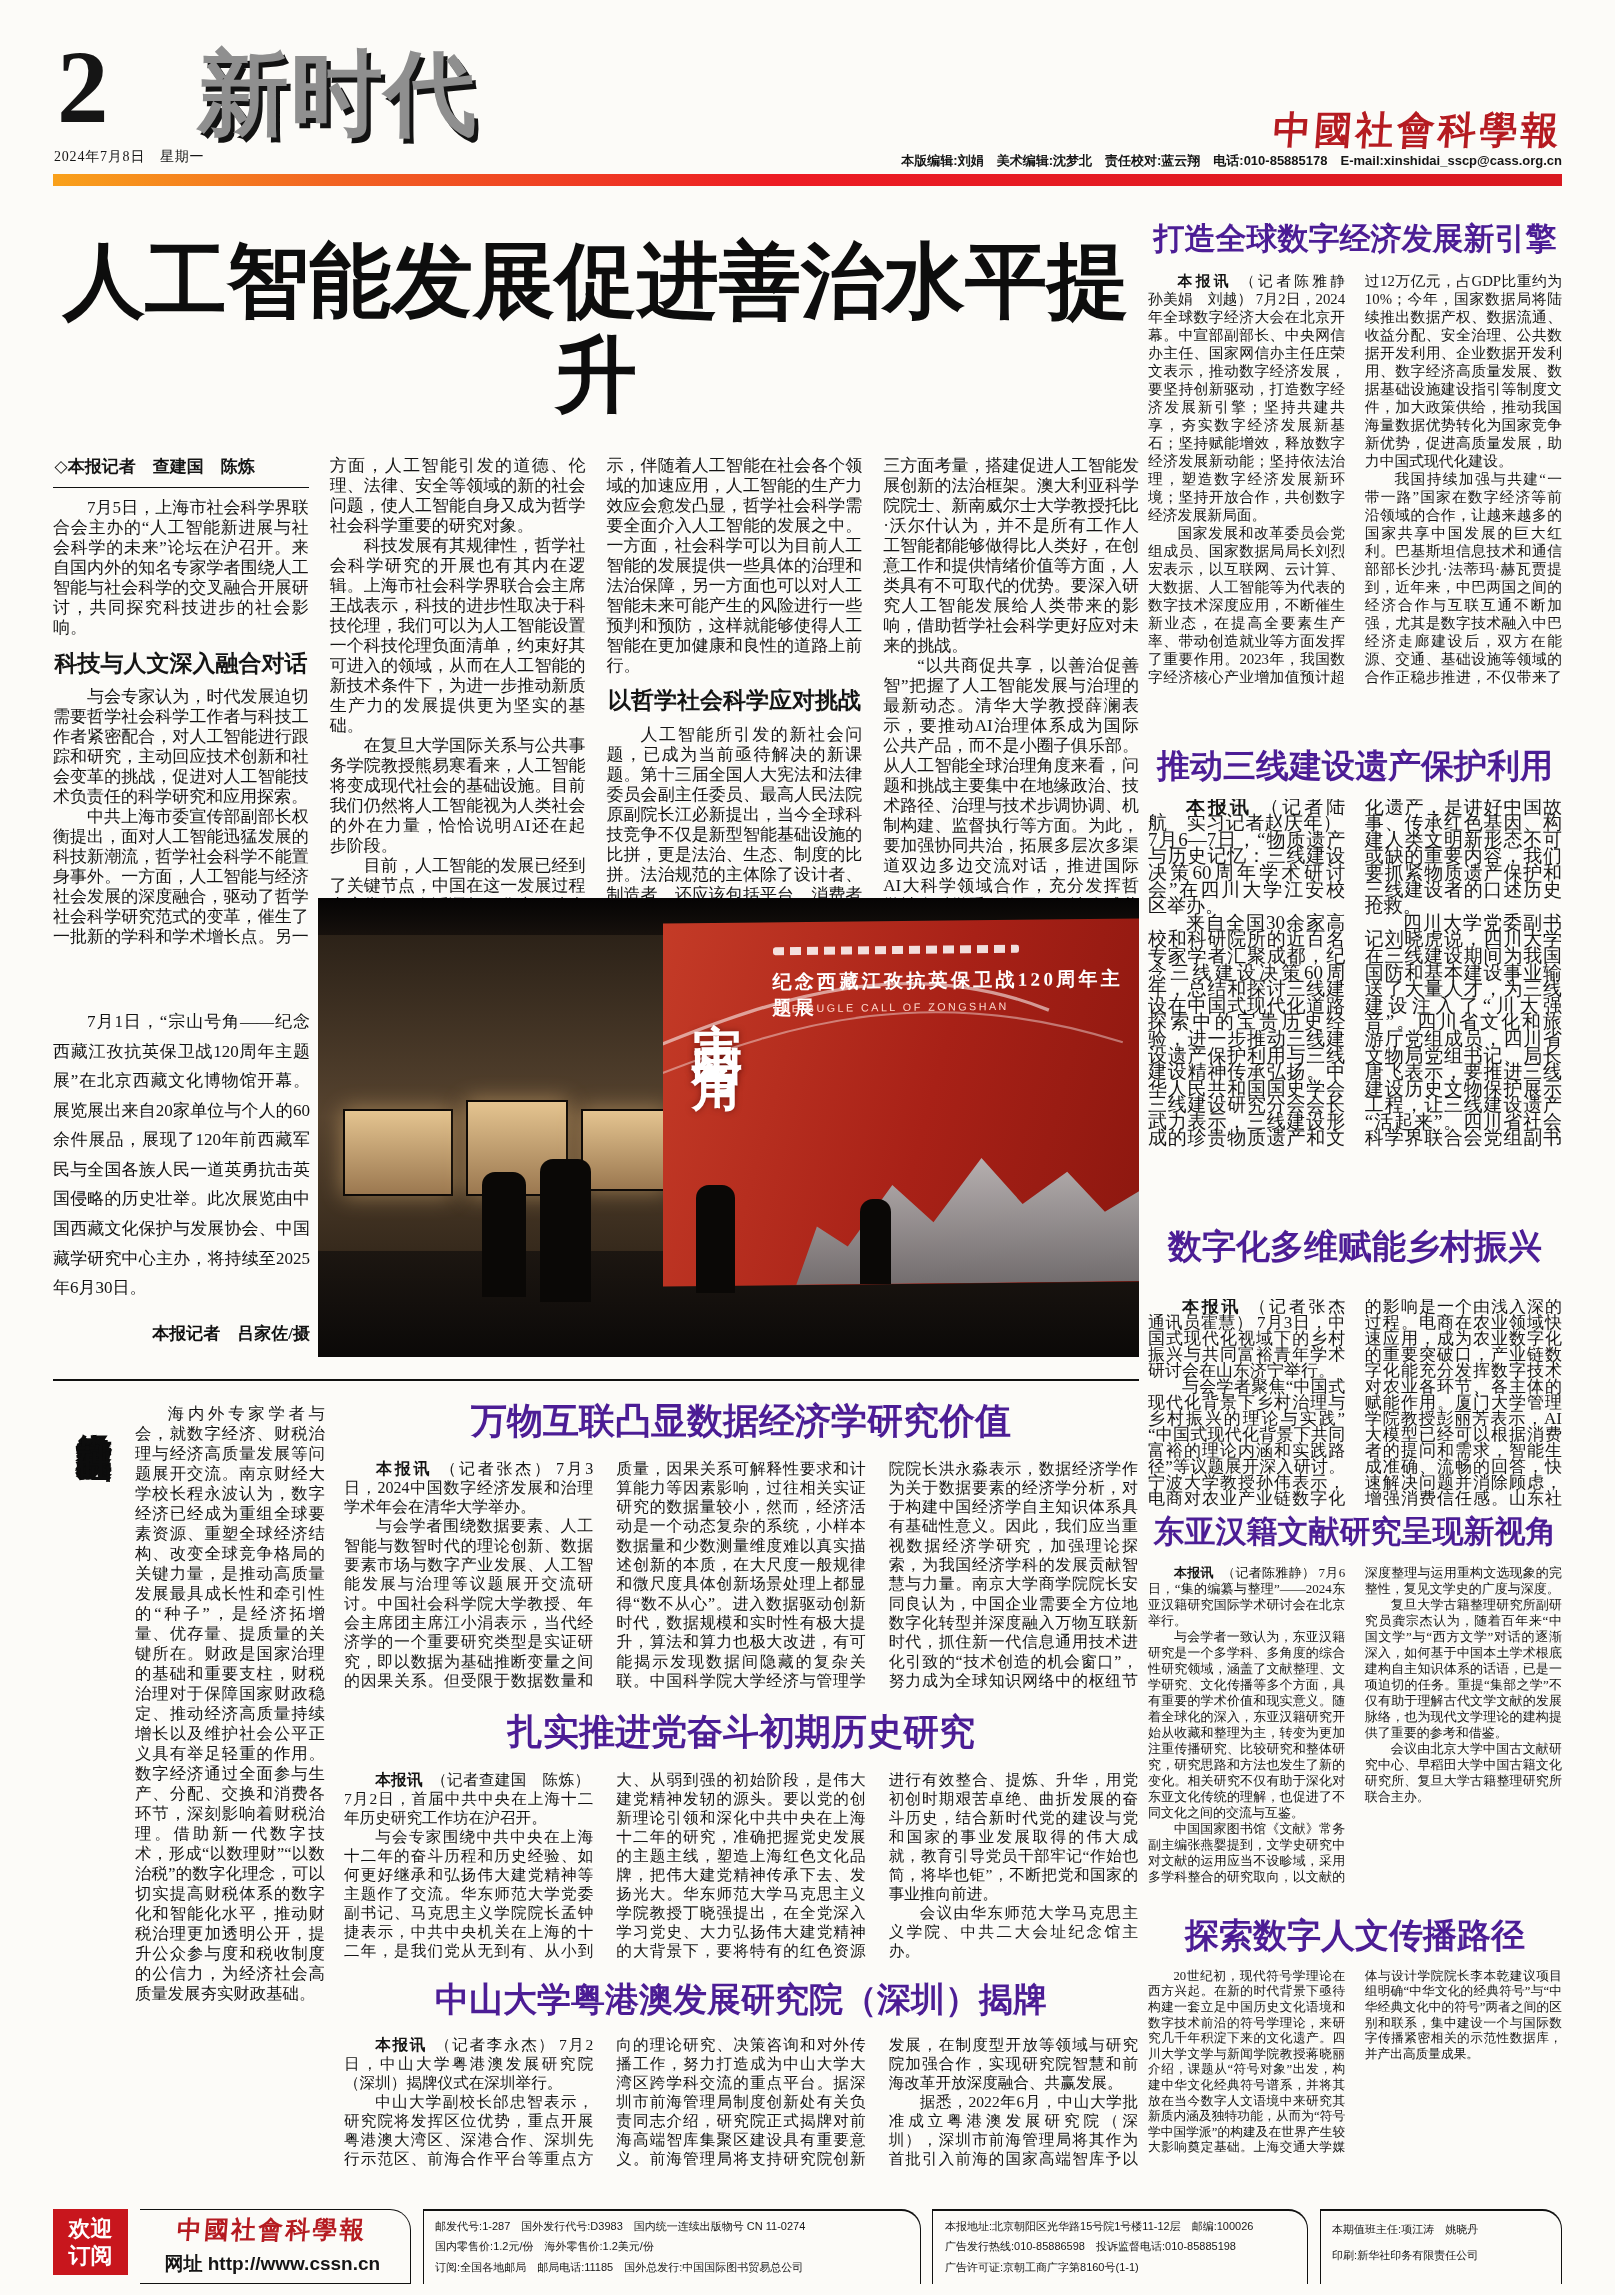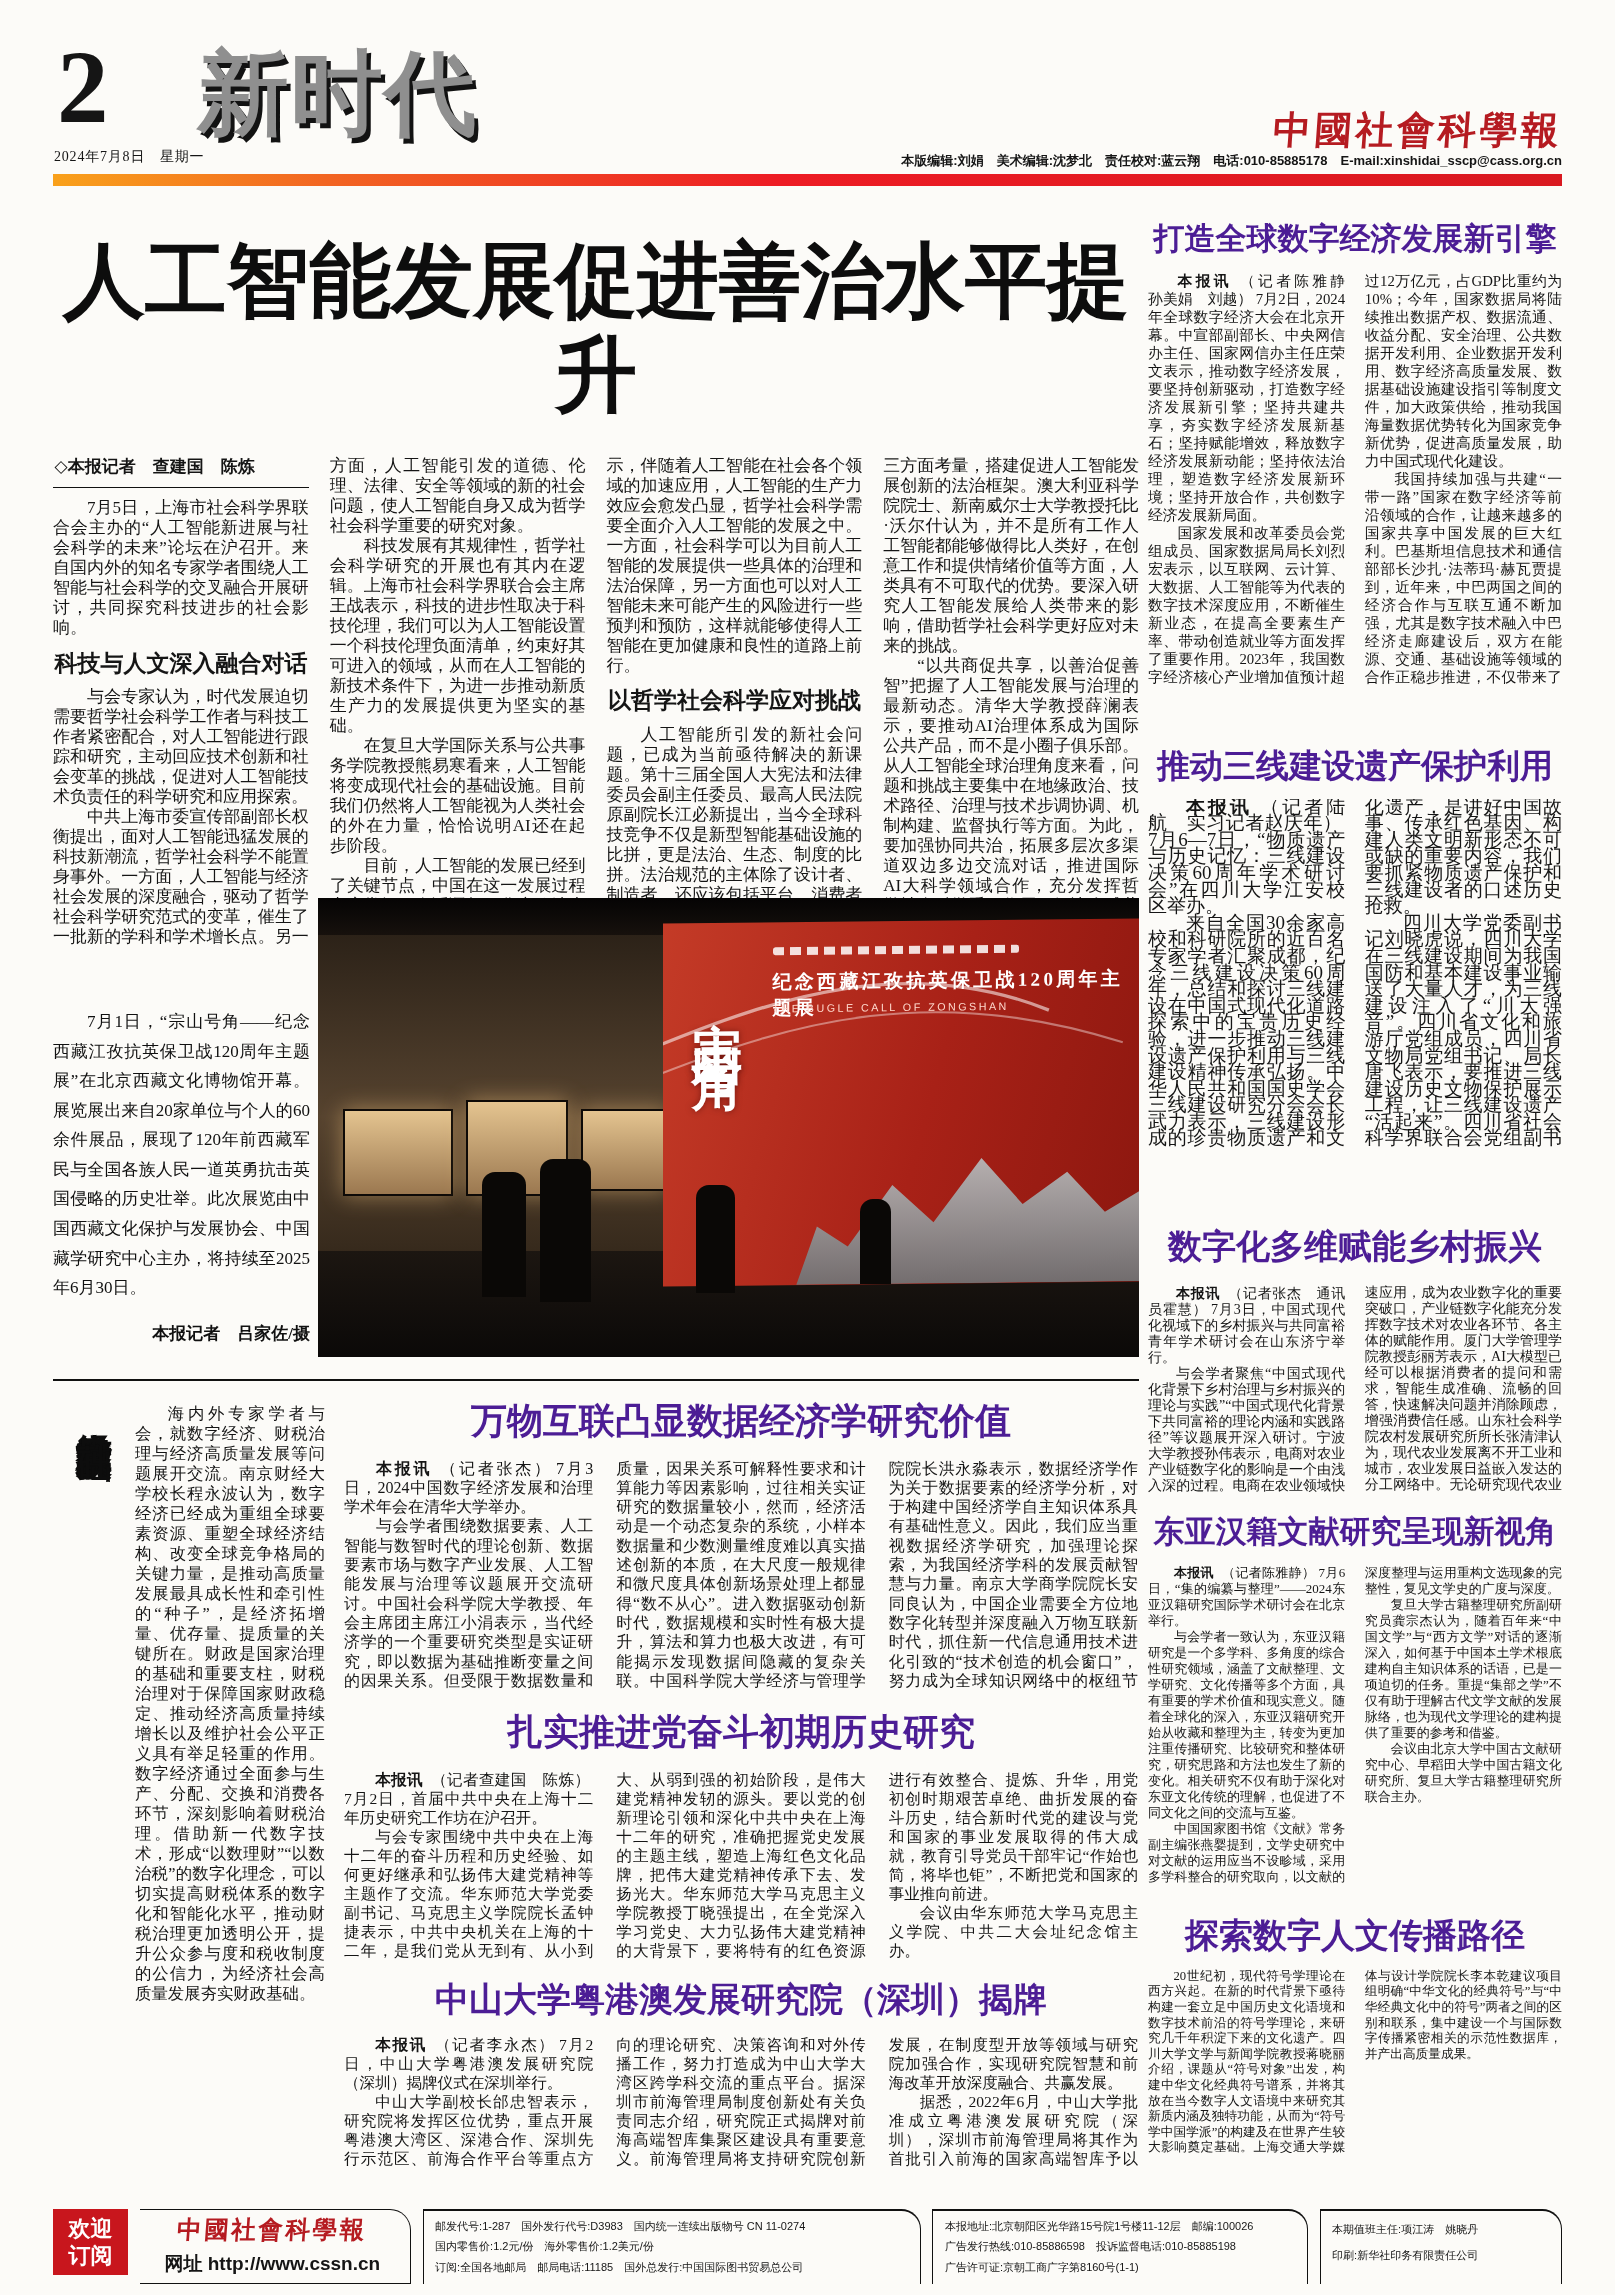--- a/index.html
+++ b/index.html
@@ -70,21 +70,21 @@
   .art h2{margin:0;font-weight:900;text-align:center;color:#4c1d95;line-height:1.2;
         font-family:"Liberation Sans","DejaVu Sans",sans-serif;}
   .cols{column-fill:auto;text-align:justify;overflow:hidden;}
   
   .rart{position:absolute;left:1148px;width:414px;}
   .r1{top:220px;} .r1 h2{font-size:31px;}
   .r1 .cols{margin-top:14.8px;height:414px;column-count:2;column-gap:19.7px;font-size:14.8px;line-height:18px;}
   .r2{top:746px;} .r2 h2{font-size:33px;}
   .r2 .cols{margin-top:13px;height:354px;column-count:2;column-gap:19.7px;font-size:19px;line-height:16.6px;}
   .r3{top:1226px;} .r3 h2{font-size:34px;}
-  .r3 .cols{margin-top:18px;height:212px;column-count:2;column-gap:19.7px;font-size:14px;line-height:16px;}
+  .r3 .cols{margin-top:32px;height:212px;column-count:2;column-gap:19.7px;font-size:17px;line-height:16px;}
   .r4{top:1513px;} .r4 h2{font-size:31px;}
   .r4 .cols{margin-top:14.8px;height:321px;column-count:2;column-gap:19.7px;font-size:13px;line-height:16px;}
   .r5{top:1915px;} .r5 h2{font-size:34px;}
   .r5 .cols{margin-top:13px;height:198px;column-count:2;column-gap:19.7px;font-size:12.7px;line-height:15.6px;}
   
   .mart{position:absolute;left:344px;width:794px;}
   .m1{top:1399px;} .m1 h2{font-size:36px;}
   .m1 .cols{margin-top:16.4px;height:248px;column-count:3;column-gap:23px;font-size:16px;line-height:19.3px;}
   .m2{top:1710px;} .m2 h2{font-size:36px;}
   .m2 .cols{margin-top:16.4px;height:207px;column-count:3;column-gap:23px;font-size:15.6px;line-height:19px;}

